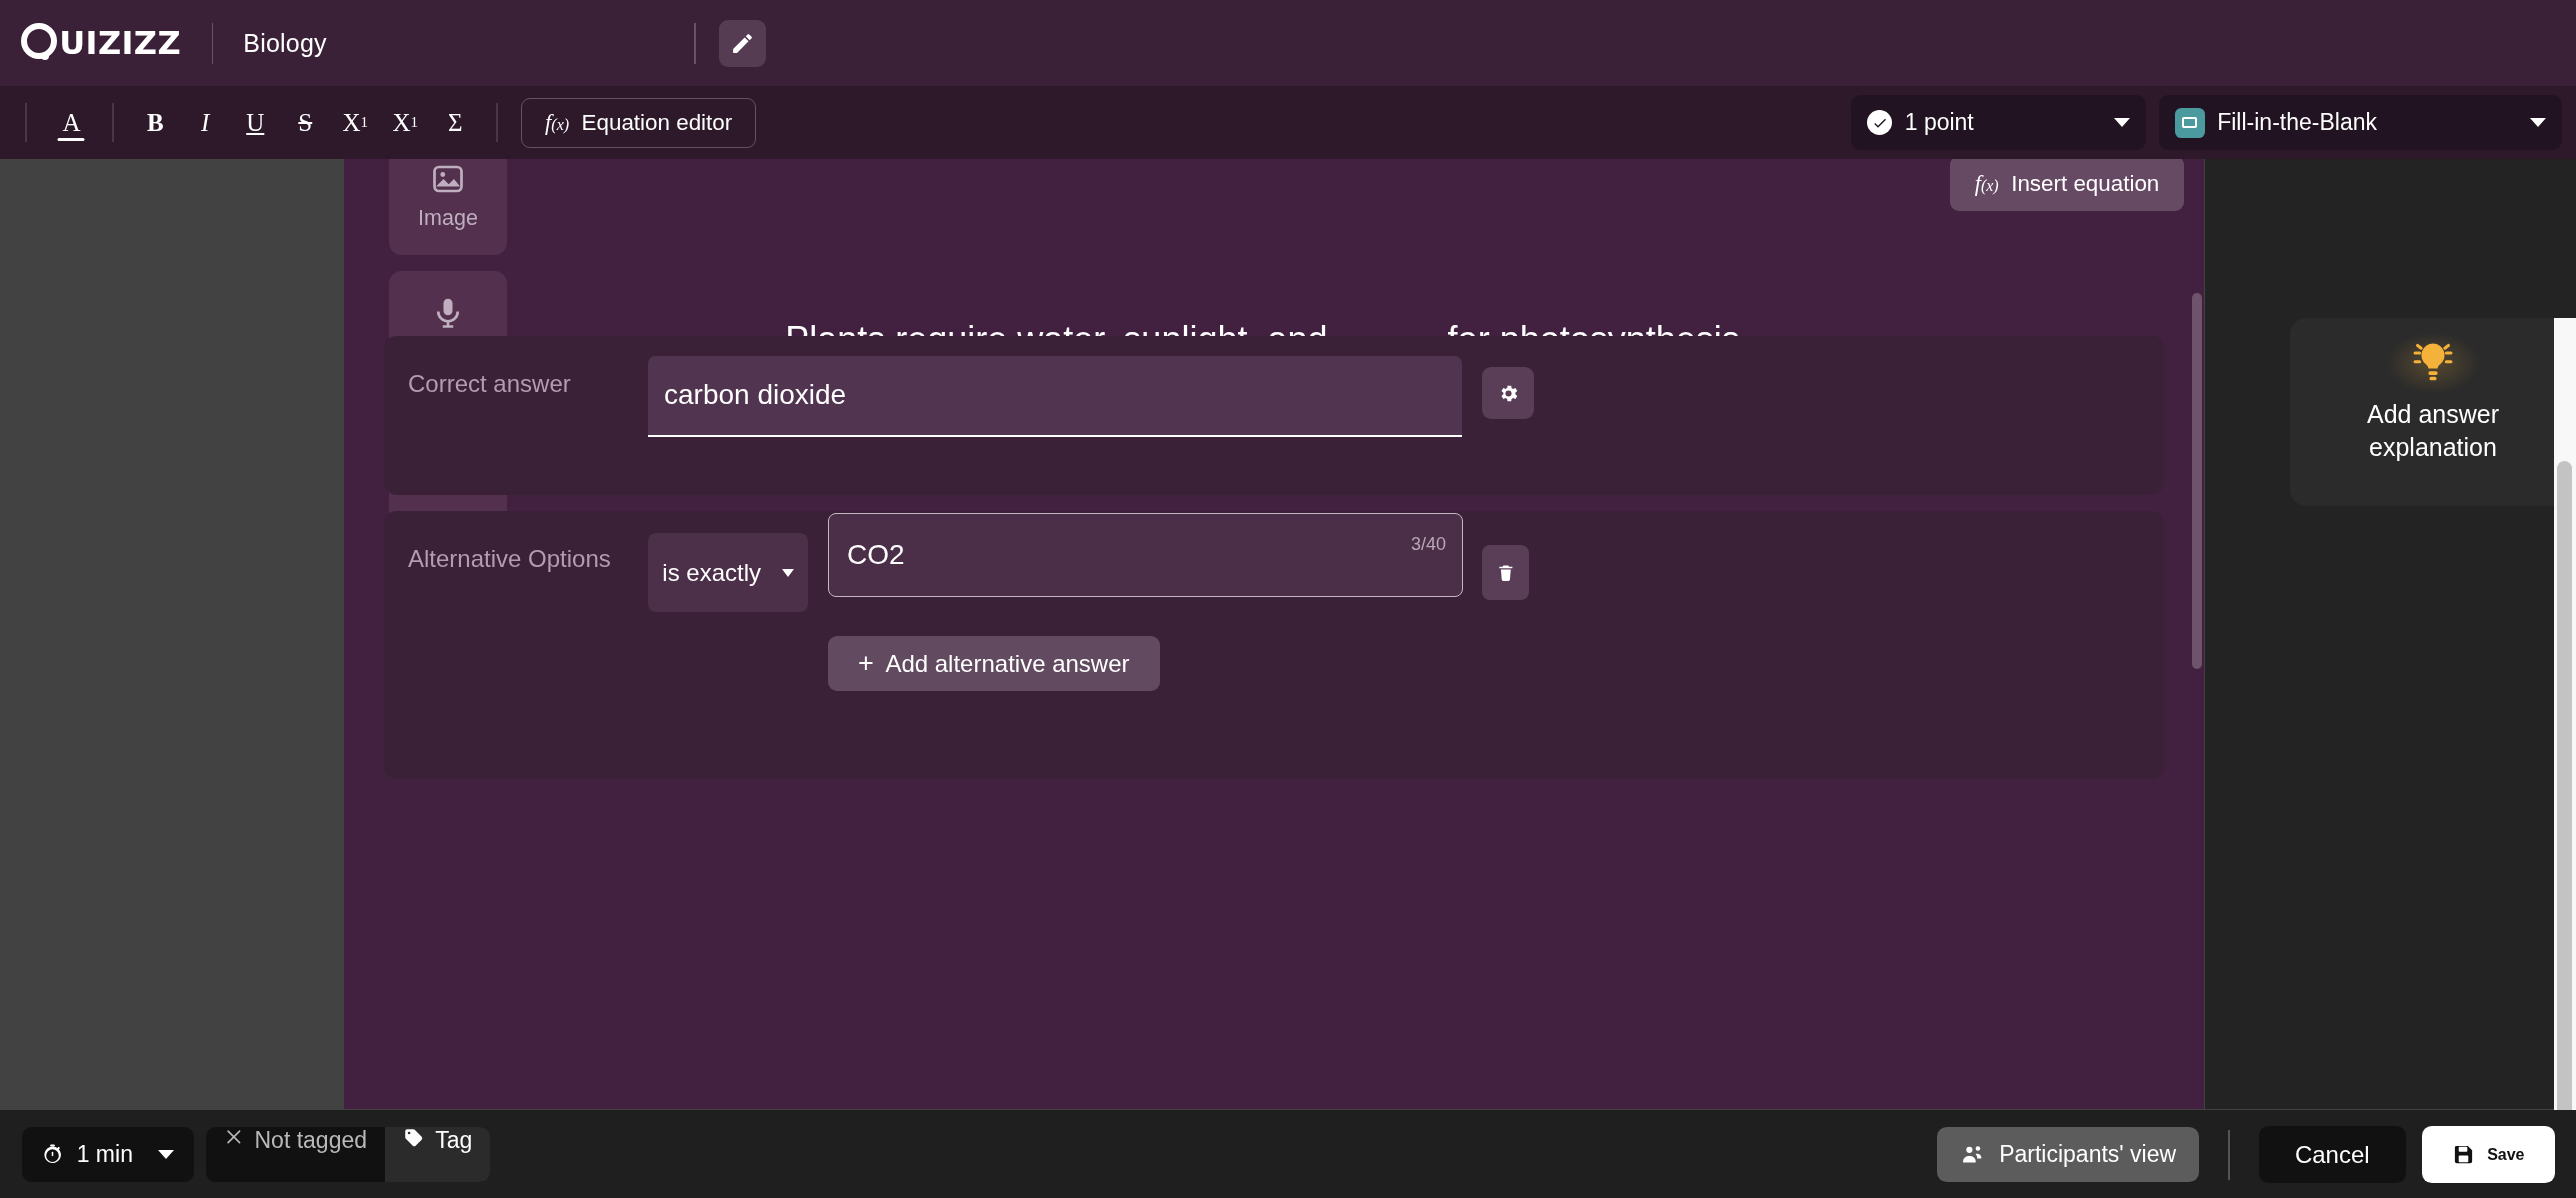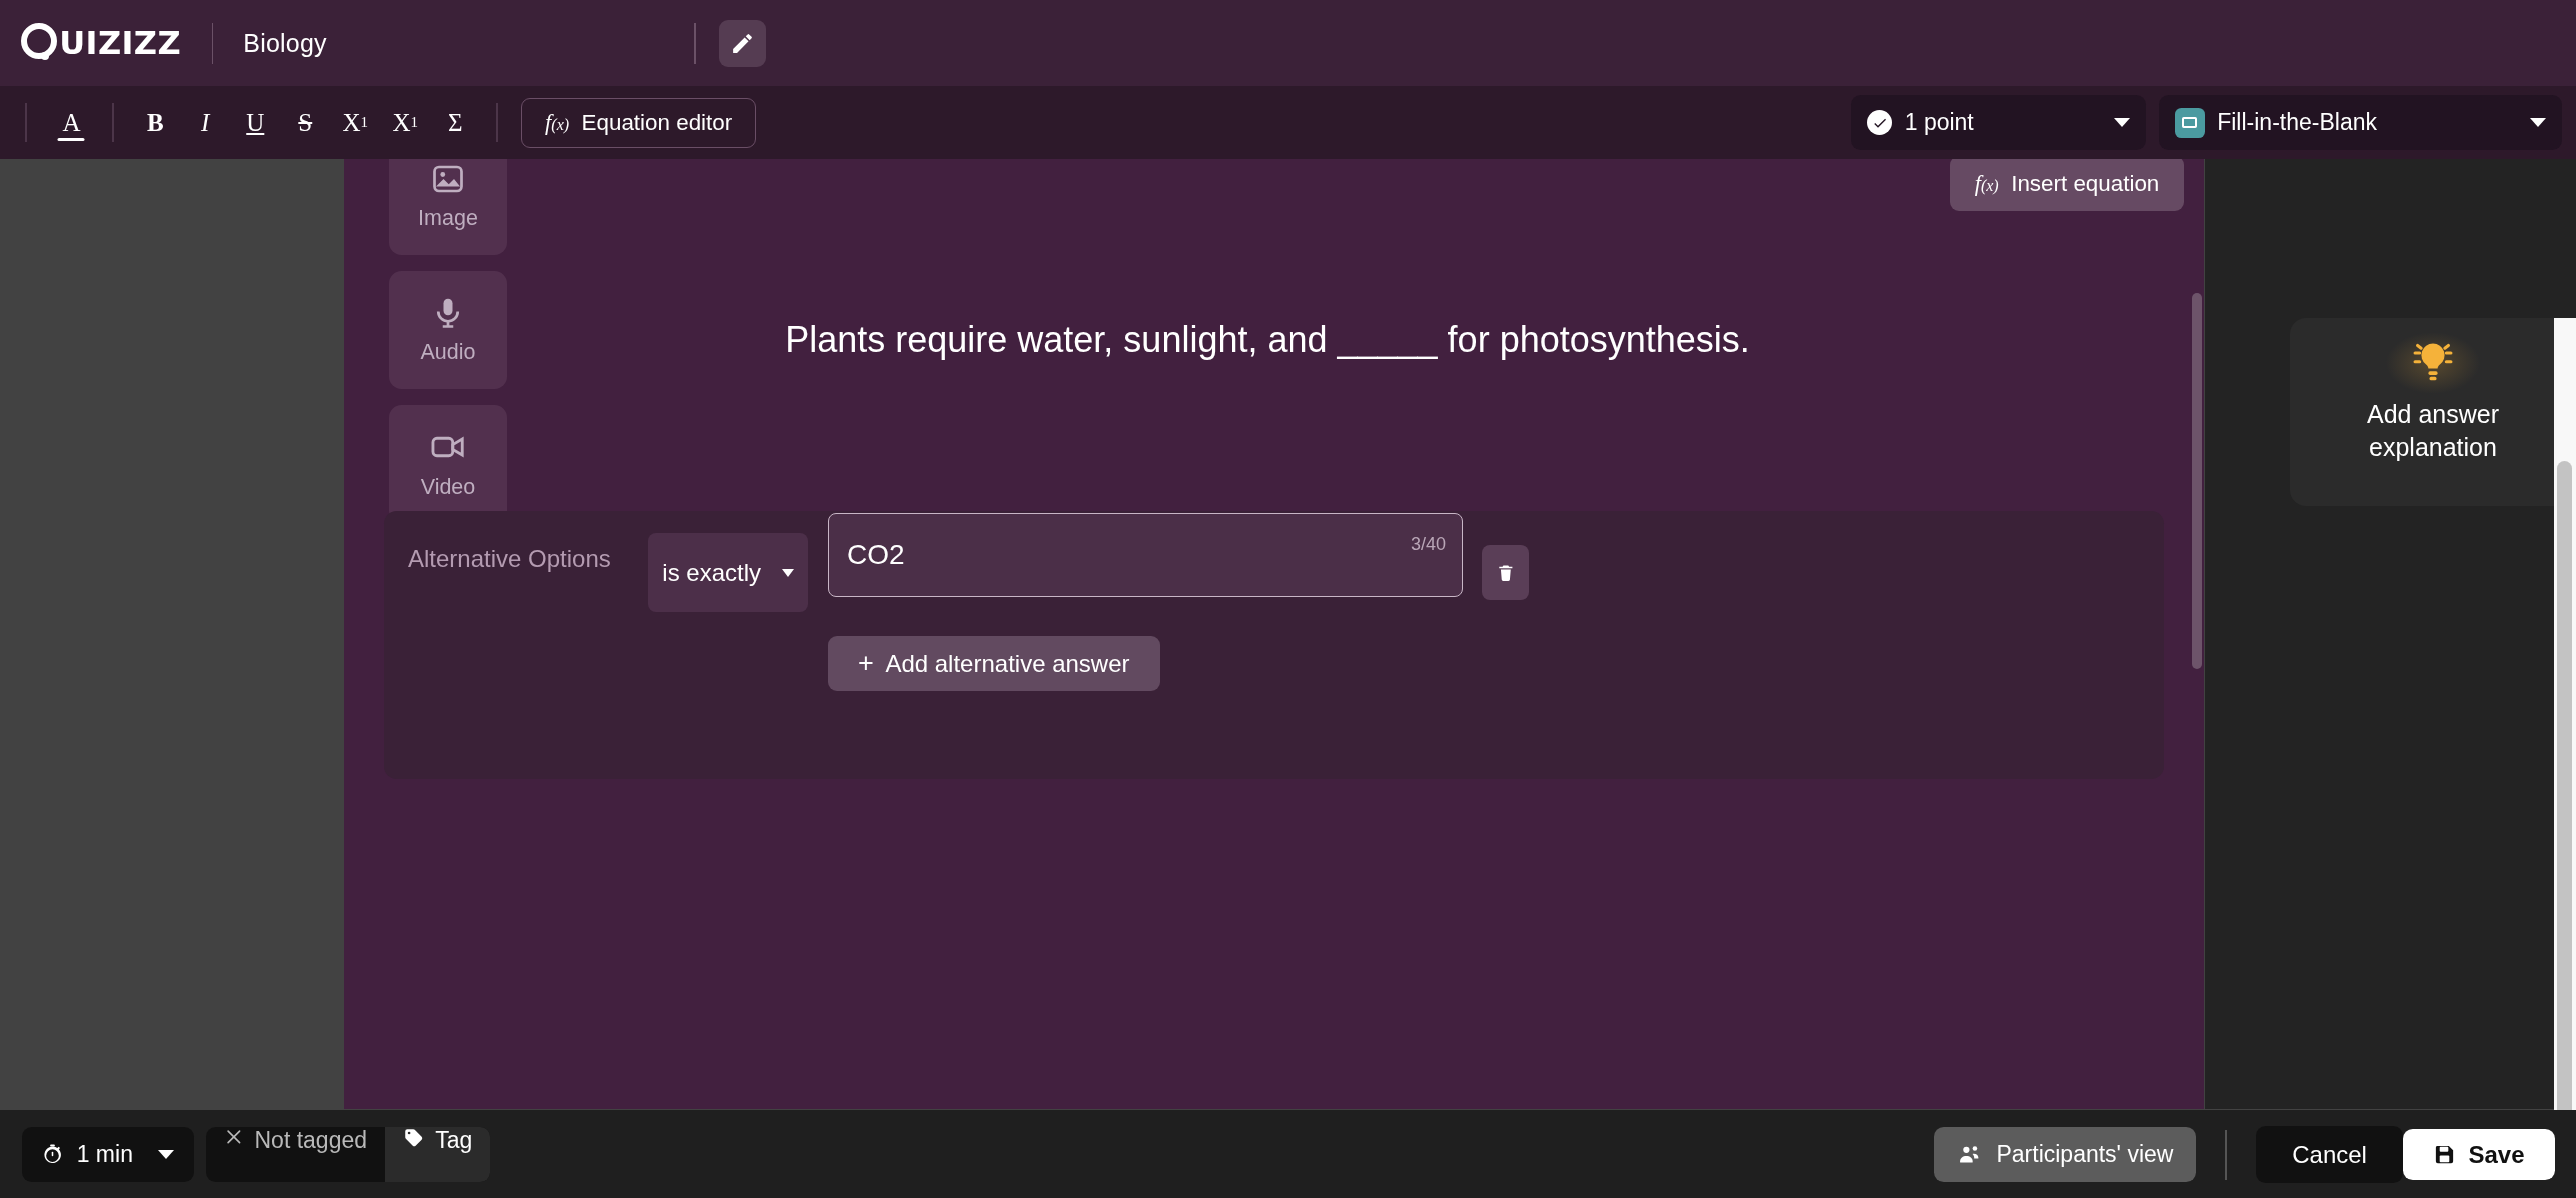--- a/index.html
+++ b/index.html
@@ -234,22 +234,22 @@
     height: 55px; background: #5c5c5c; border-radius: 9.8px; color: #ffffff; font-size: 23px;
     display: flex; align-items: center; gap: 14.3px; padding: 0 23px; border: none; cursor: pointer;
     font-family: "Liberation Sans", sans-serif;
   }
   .foot-div { width: 1.8px; height: 50px; background: #555; margin: 0 29px; }
   .cancel-btn {
     height: 57px; background: #111111; border-radius: 9.8px; color: #ffffff; font-size: 24px;
     padding: 0 36px; border: none; cursor: pointer; font-family: "Liberation Sans", sans-serif;
   }
   .save-btn {
-    height: 51px; background: #ffffff; border-radius: 9.8px; color: #111111; font-size: 24px;
-    padding: 0 30px; border: none; cursor: pointer;
+    height: 57px; background: #ffffff; border-radius: 9.8px; color: #111111; font-size: 16px;
+    padding: 0 30px; margin-left: 16px; border: none; cursor: pointer;
     display: flex; align-items: center; gap: 12.5px; font-weight: 600;
     font-family: "Liberation Sans", sans-serif;
   }
   svg { display: block; }
 </style>
 </head>
 <body>
 
 <div id="app">
 
@@ -364,20 +364,31 @@
         </button>
       </div>
 
       <button class="insert-eq">
         <span class="fx">f<span style="font-size:16px">(x)</span></span>
         <span>Insert equation</span>
       </button>
 
       <div class="qtext">Plants require water, sunlight, and _____ for photosynthesis.</div>
 
+      <div class="card card-correct">
+        <div class="card-label">Correct answer</div>
+        <input class="ans-input" value="carbon dioxide" style="">
+        <button class="gear-btn">
+          <span>
+            <svg width="23" height="23" viewBox="0 0 24 24" fill="#ffffff">
+              <path d="M19.1 12.9a7.5 7.5 0 0 0 0-1.8l2-1.6-1.9-3.3-2.4 1a7.4 7.4 0 0 0-1.6-.9l-.4-2.5H11l-.4 2.5c-.6.2-1.1.5-1.6.9l-2.4-1L4.7 9.5l2 1.6a7.5 7.5 0 0 0 0 1.8l-2 1.6 1.9 3.3 2.4-1c.5.4 1 .7 1.6.9l.4 2.5h3.8l.4-2.5c.6-.2 1.1-.5 1.6-.9l2.4 1 1.9-3.3-2-1.6zM12 15.2A3.2 3.2 0 1 1 12 8.8a3.2 3.2 0 0 1 0 6.4z"></path>
+            </svg>
+          </span>
+        </button>
+      </div>
 
       <div class="card card-alt">
         <div class="card-label">Alternative Options</div>
 
         <div>
           <button class="cond-sel">
             <span>is exactly</span>
             <span class="caret-sm"></span>
           </button>
 

